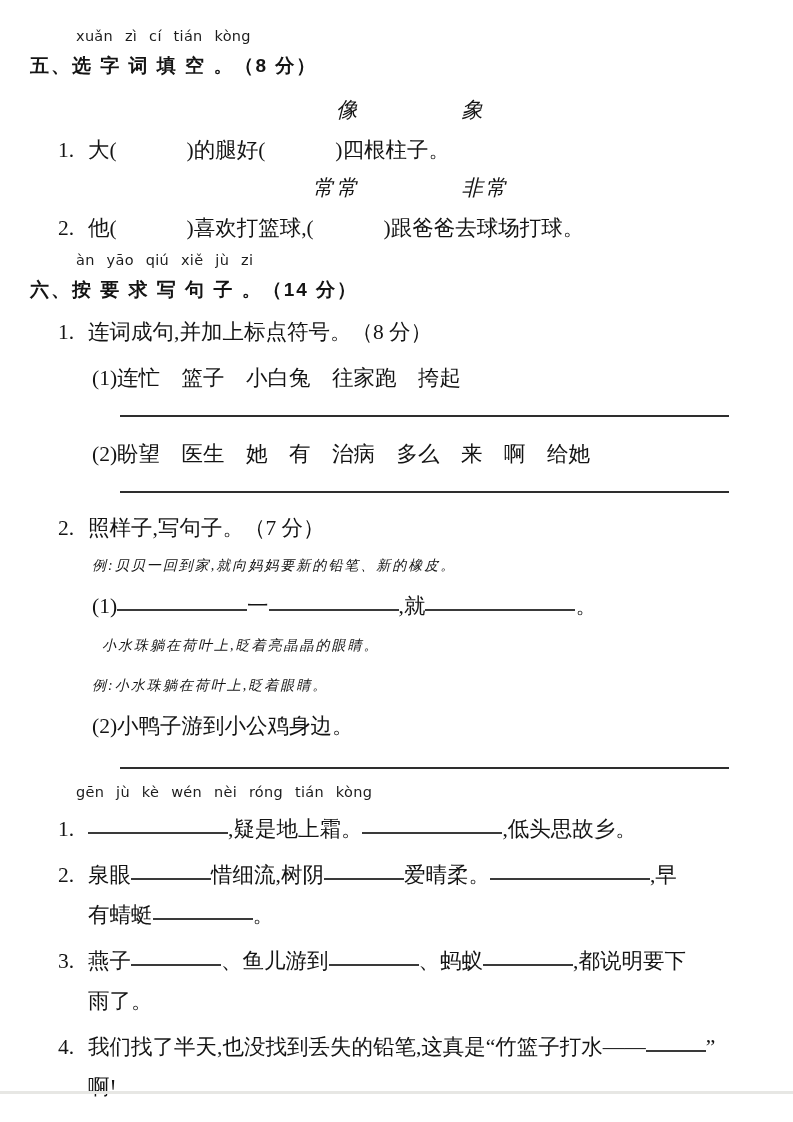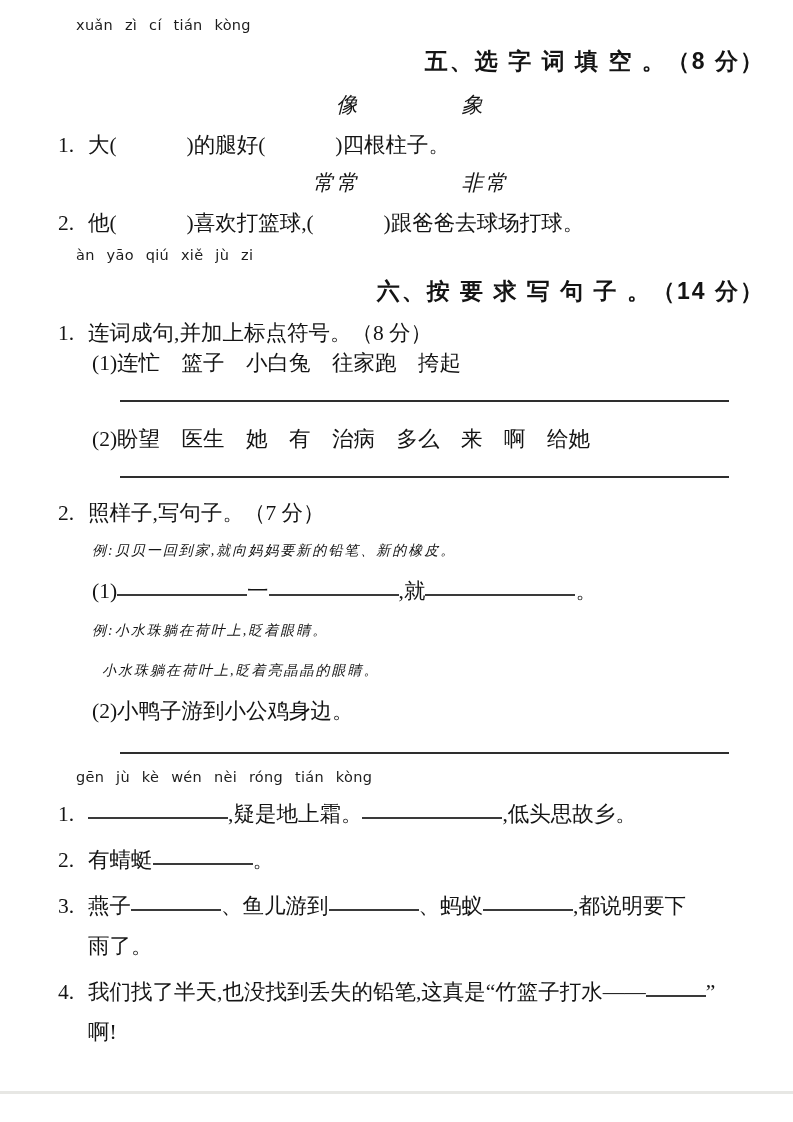--- a/index.html
+++ b/index.html
@@ -2,31 +2,31 @@
 <html><head>
 <meta charset="utf-8">
 <style>
   * { margin:0; padding:0; box-sizing:border-box; }
   html,body { background:#fff; }
   body {
     width:793px; height:1122px; overflow:hidden;
     font-family:"Liberation Serif","DejaVu Serif",serif;
     color:#141414;
   }
-  .page { position:relative; width:793px; height:1122px; background:#fff; padding:16px 28px 0 30px; }
+  .page { position:relative; width:793px; height:1122px; background:#fff; padding:27px 28px 0 30px; }
 
   .pinyin {
     font-family:"DejaVu Sans","Liberation Sans",sans-serif;
     font-size:14.5px; color:#1c1c1c; word-spacing:7px; letter-spacing:.3px;
     margin-left:46px; height:18px; line-height:18px;
   }
   .sec-title {
     font-family:"Liberation Sans","DejaVu Sans",sans-serif;
-    font-weight:700; font-size:23px; letter-spacing:2px;
-    height:30px; line-height:30px; margin-top:12px; white-space:pre;text-align:right;
+    font-weight:700; font-size:19px; letter-spacing:2px;
+    height:30px; line-height:30px; margin-top:6px; white-space:pre;
   }
   .options-row {
     display:flex; justify-content:center; gap:102px;
     padding-left:26px; height:30px; line-height:30px;
   }
   .kai { font-style:italic; font-size:21.5px; letter-spacing:2px; }
 
   .item { display:flex; font-size:21.5px; }
   .item .num { width:30px; margin-left:28px; flex:0 0 auto; }
   .item .txt { white-space:pre-wrap; flex:1 1 auto; }
@@ -45,21 +45,21 @@
   }
 
   .item7 { display:flex; font-size:21.5px; margin-top:6px; }
   .item7 .num { width:30px; margin-left:28px; flex:0 0 auto; line-height:40px; }
   .item7 .lines { flex:1 1 auto; }
   .item7 .line { line-height:40px; white-space:pre-wrap; }
 
   .bottom-artifact { position:absolute; left:0; top:1091px; width:793px; border-top:3px solid #e7e7e4; }
 
   .mt8{margin-top:8px;} .mt10{margin-top:10px;} .mt12{margin-top:12px;} .mt14{margin-top:14px;}
-  .mt16{} .mt20{margin-top:20px;} .mt22{margin-top:22px;} .mt26{margin-top:26px;}
+  .mt16{margin-top:16px;} .mt20{margin-top:20px;} .mt22{margin-top:22px;} .mt26{margin-top:26px;}
 </style>
 </head>
 <body>
 
 <div class="page">
 
   <section>
     <div class="pinyin">xuǎn zì cí tián kòng</div>
     <h2 class="sec-title">五、选 字 词 填 空 。（8 分）</h2>
 
@@ -99,37 +99,38 @@
     <div class="sub h30 mt22">(2)盼望　医生　她　有　治病　多么　来　啊　给她</div>
     <div class="rule mt22"></div>
 
     <div class="item h30 mt20">
       <span class="num">2.</span>
       <span class="txt">照样子,写句子。（7 分）</span>
     </div>
 
     <div class="example kai h30 mt8">例:贝贝一回到家,就向妈妈要新的铅笔、新的橡皮。</div>
     <div class="sub h30 mt10">(1)<span class="blank" style="width:130px"></span>一<span class="blank" style="width:130px"></span>,就<span class="blank" style="width:150px"></span>。</div>
+    <div class="example example-answer kai h30 mt10">小水珠躺在荷叶上,眨着亮晶晶的眼睛。</div>
     <div class="example kai h30 mt10">例:小水珠躺在荷叶上,眨着眼睛。</div>
-    <div class="example example-answer kai h30 mt10">小水珠躺在荷叶上,眨着亮晶晶的眼睛。</div>
     <div class="sub h30 mt10">(2)小鸭子游到小公鸡身边。</div>
     <div class="rule mt26"></div>
   </section>
 
   <section>
     <div class="pinyin mt14">gēn jù kè wén nèi róng tián kòng</div>
 
     <div class="item7 mt8">
       <span class="num">1.</span>
       <span class="lines"><span class="line"><span class="blank" style="width:140px"></span>,疑是地上霜。<span class="blank" style="width:140px"></span>,低头思故乡。</span></span>
     </div>
 
     <div class="item7">
       <span class="num">2.</span>
       <span class="lines">
+        <div class="line">泉眼<span class="blank" style="width:80px"></span>惜细流,树阴<span class="blank" style="width:80px"></span>爱晴柔。<span class="blank" style="width:160px"></span>,早</div>
         <div class="line">有蜻蜓<span class="blank" style="width:100px"></span>。</div>
       </span>
     </div>
 
     <div class="item7">
       <span class="num">3.</span>
       <span class="lines">
         <div class="line">燕子<span class="blank" style="width:90px"></span>、鱼儿游到<span class="blank" style="width:90px"></span>、蚂蚁<span class="blank" style="width:90px"></span>,都说明要下</div>
         <div class="line">雨了。</div>
       </span>

